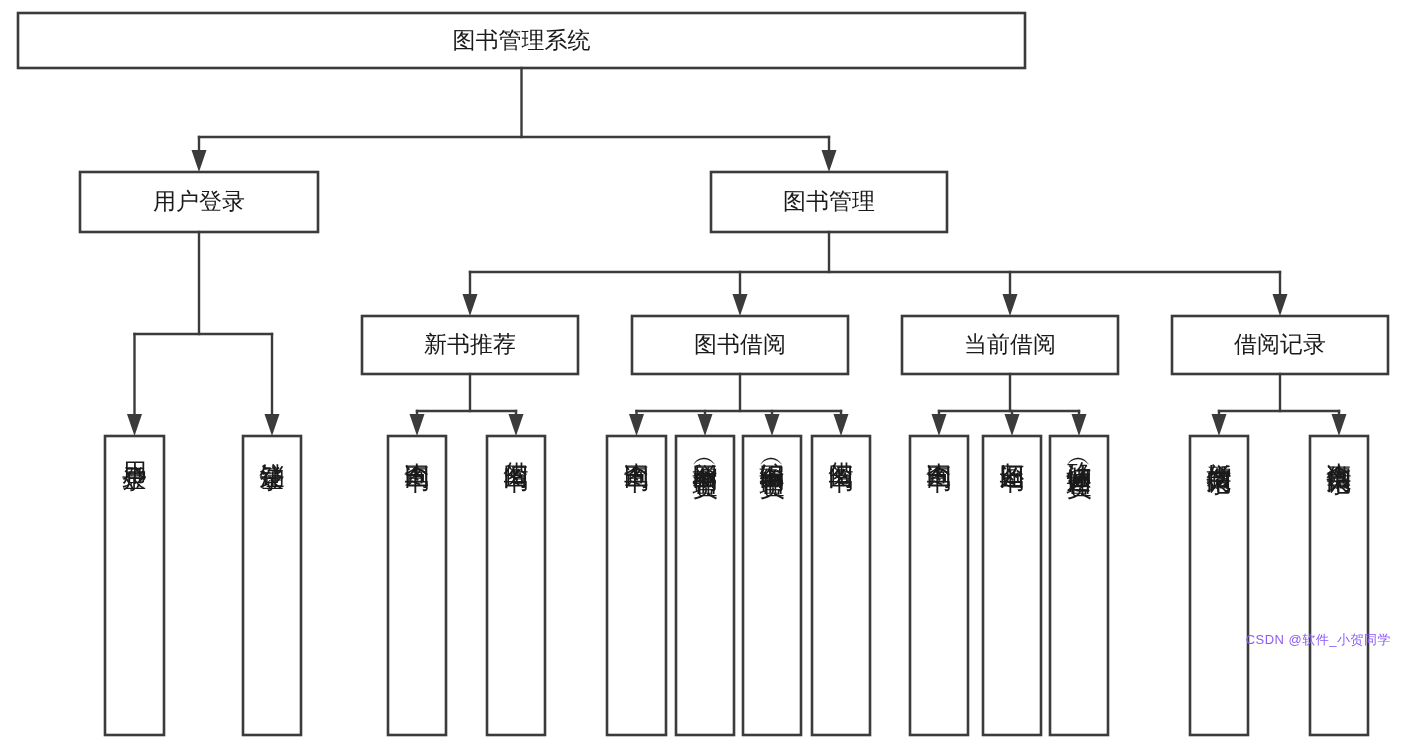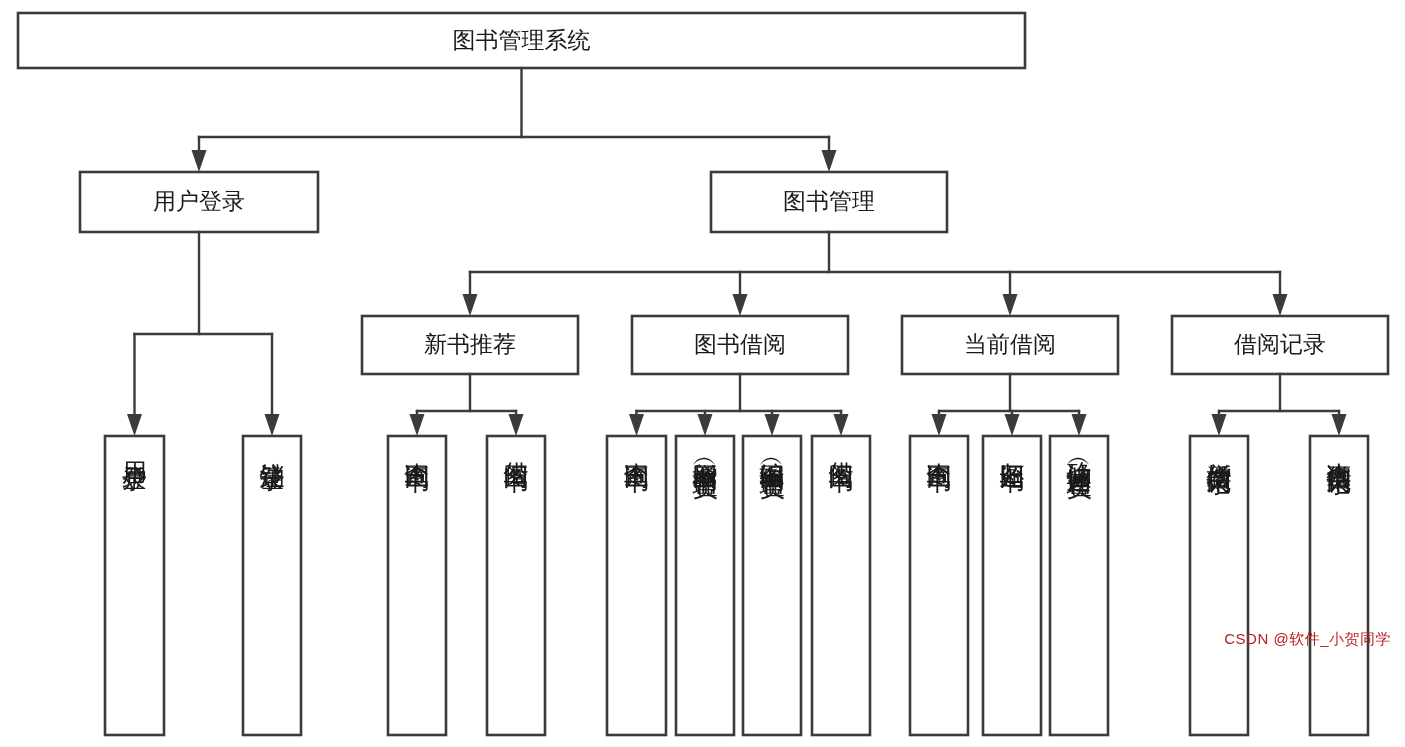--- a/index.html
+++ b/index.html
@@ -74,22 +74,22 @@
     letter-spacing: 2px;
     color: #1a1a1a;
     white-space: nowrap;
     text-align: center;
   }
   .watermark {
     position: absolute;
     right: 14px;
     bottom: 8px;
     font-family: "Liberation Sans", "DejaVu Sans", sans-serif;
-    font-size: 15px;
-    color: #b91c1c;
+    font-size: 13px;
+    color: #8b5cf6;
     letter-spacing: 0.5px;
     user-select: none;
     white-space: nowrap;
   }
 </style>
 </head>
 <body>
 
 <div id="diagram-root">
 

